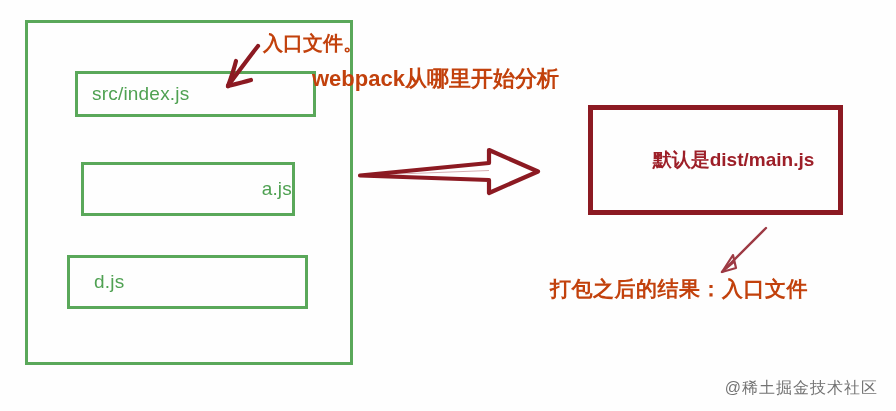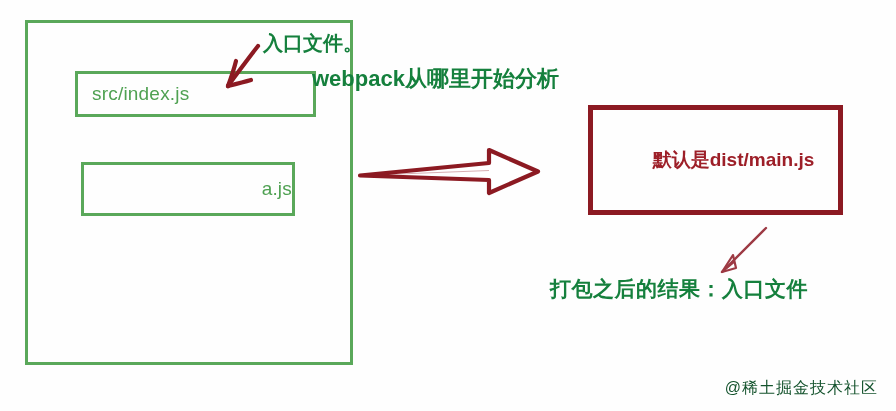--- a/index.html
+++ b/index.html
@@ -80,21 +80,21 @@
     font-size: 19px;
     font-weight: bold;
     white-space: nowrap;
     font-family: "Liberation Sans", "DejaVu Sans", sans-serif;
     padding-left: 36px;
   }
 
   
   .annot {
     position: absolute;
-    color: #15803d;
+    color: #c2410c;
     white-space: nowrap;
     font-family: "Liberation Sans", "DejaVu Sans", sans-serif;
   }
   #annot-entry {
     left: 263px;
     top: 30px;
     font-size: 20px;
     font-weight: bold;
   }
   #annot-webpack {
@@ -110,21 +110,21 @@
     font-size: 21px;
     font-weight: bold;
     letter-spacing: .5px;
   }
 
   
   .watermark {
     position: absolute;
     right: 18px;
     bottom: 12px;
-    color: #14532d;
+    color: #737373;
     font-size: 16px;
     letter-spacing: 1px;
     white-space: nowrap;
     font-family: "Liberation Sans", "DejaVu Sans", sans-serif;
   }
 
   svg.overlay {
     position: absolute;
     left: 0;
     top: 0;
@@ -141,20 +141,23 @@
   <div class="src-container"></div>
 
   <div class="file-box" id="file-box-0">
     <span class="file-label">src/index.js</span>
   </div>
 
   <div class="file-box" id="file-box-1">
     <span class="file-label">a.js</span>
   </div>
 
+  <div class="file-box" id="file-box-2">
+    <span class="file-label">d.js</span>
+  </div>
 
   <div class="out-box">
     <span class="out-label">默认是dist/main.js</span>
   </div>
 
   <div class="annot" id="annot-entry">入口文件。</div>
   <div class="annot" id="annot-webpack">webpack从哪里开始分析</div>
   <div class="annot" id="annot-output">打包之后的结果：入口文件</div>
 
   <svg class="overlay" viewBox="0 0 896 411" xmlns="http://www.w3.org/2000/svg">

